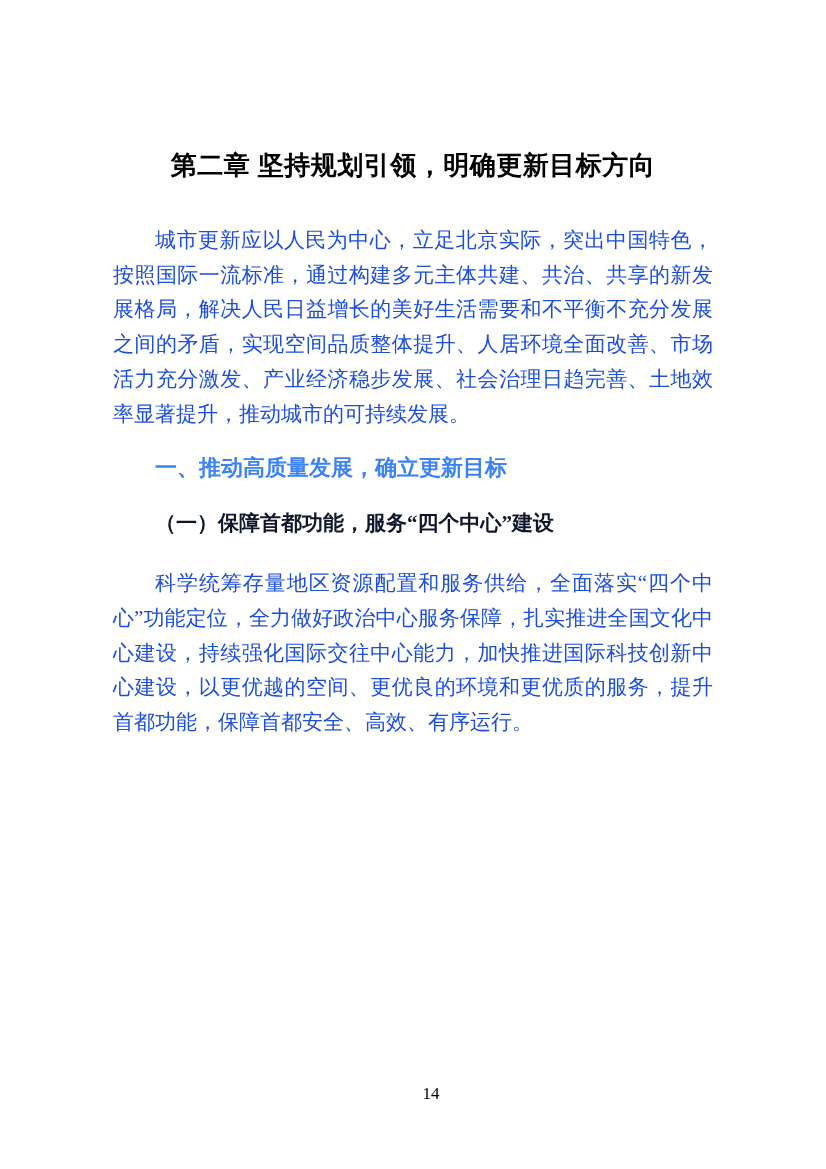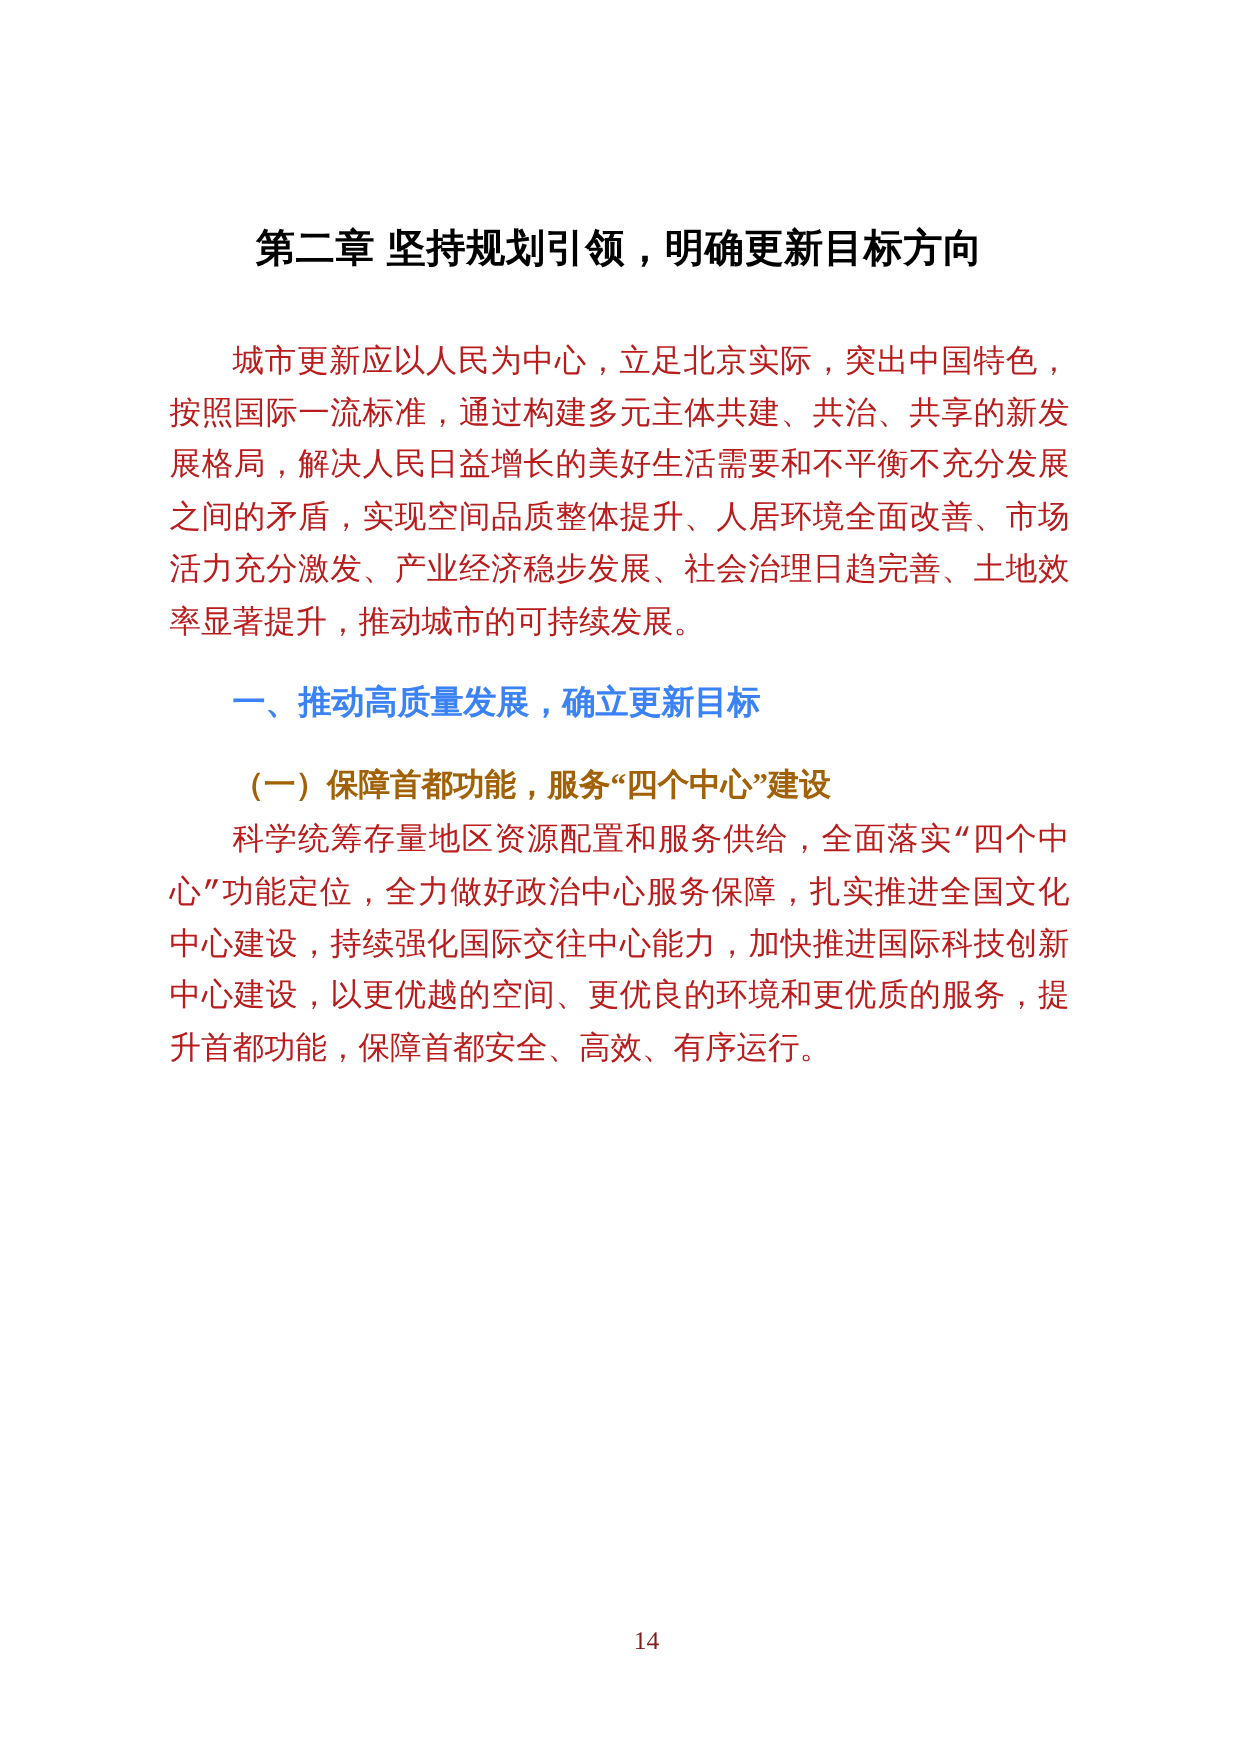--- a/index.html
+++ b/index.html
@@ -33,53 +33,53 @@
   }
   .body-para {
     margin: 0;
     font-family: "Liberation Serif", "DejaVu Serif", serif;
     font-size: 21px;
     line-height: 34.7px;
     text-align: justify;
     text-indent: 2em;
     word-break: normal;
     overflow-wrap: break-word;
-    color: #b91c1c;
+    color: #1d4ed8;
   }
   .para-1 { margin-top: 39px; }
   .para-2 { margin-top: 18px; }
-  .para-3 { margin-top: 7px; font-family: Liberation Mono, monospace; }
+  .para-3 { margin-top: 28px; }
   .section-heading {
     margin: 22px 0 0 0;
     padding-left: 42px;
     font-family: "Liberation Sans", "DejaVu Sans", sans-serif;
     font-weight: bold;
     font-size: 22px;
     line-height: 30px;
     color: #3b82f6;
   }
   .subsection-heading {
     margin: 25px 0 0 0;
     padding-left: 42px;
     font-family: "Liberation Serif", "DejaVu Serif", serif;
     font-weight: bold;
     font-size: 21px;
     line-height: 30px;
-    color: #a16207;
+    color: #0f172a;
   }
   .page-number {
     position: absolute;
     left: 0;
     right: 0;
     top: 1082px;
     text-align: center;
     font-family: "Liberation Serif", "DejaVu Serif", serif;
     font-size: 17px;
     line-height: 24px;
-    color: #7f1d1d;
+    color: #000000;
     margin-left: 36px;
   }
 </style>
 </head>
 <body>
 
 <div class="page">
   <div class="content">
     <h1 class="chapter-title">第二章 坚持规划引领，明确更新目标方向</h1>
     <p class="body-para para-1">城市更新应以人民为中心，立足北京实际，突出中国特色，按照国际一流标准，通过构建多元主体共建、共治、共享的新发展格局，解决人民日益增长的美好生活需要和不平衡不充分发展之间的矛盾，实现空间品质整体提升、人居环境全面改善、市场活力充分激发、产业经济稳步发展、社会治理日趋完善、土地效率显著提升，推动城市的可持续发展。</p>

